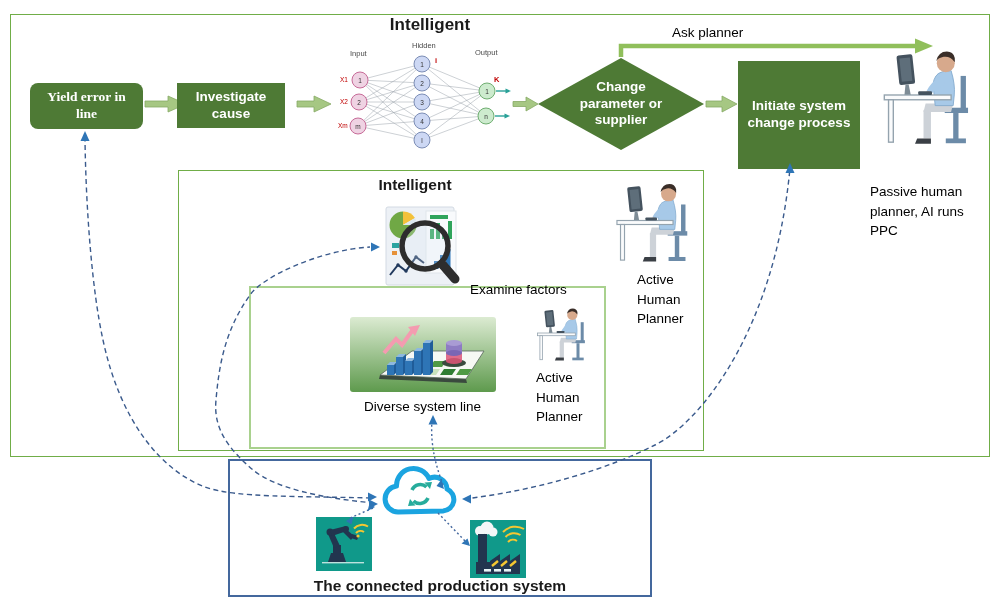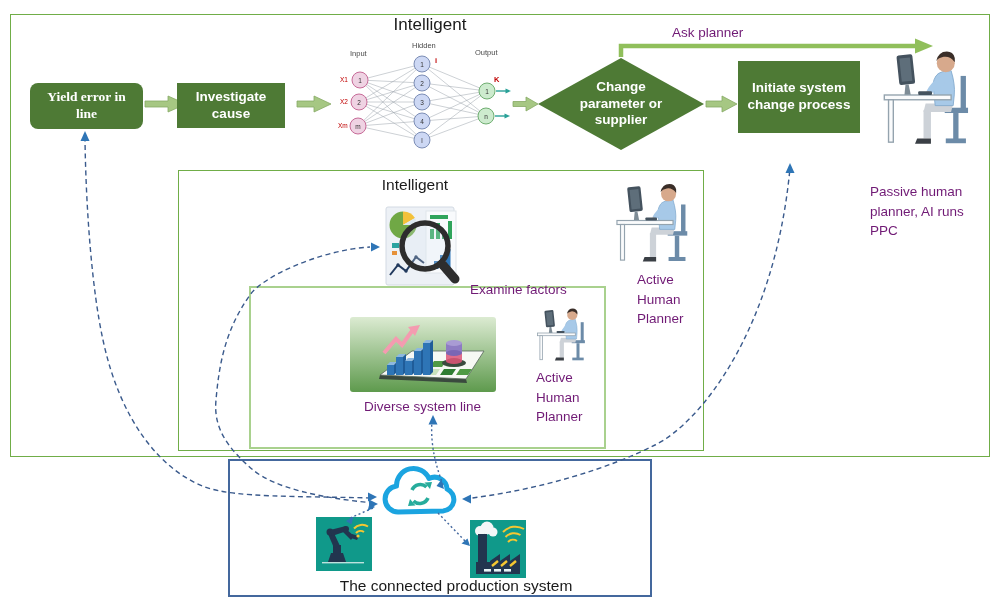--- a/index.html
+++ b/index.html
@@ -4,25 +4,25 @@
 <style>
   html,body{margin:0;padding:0;background:#fff;}
   .canvas{position:relative;width:1000px;height:609px;background:#fff;
           font-family:"Liberation Sans",sans-serif;overflow:hidden;}
   .abs{position:absolute;}
   svg{display:block;}
   .frame{position:absolute;background:transparent;box-sizing:border-box;}
   .frame.green{border:1.5px solid #70AD47;}
   .frame.lightgreen{border:2px solid #A9D18E;}
   .frame.blue{border:2px solid #44689D;}
-  .sec-title{position:absolute;font-weight:normal;color:#1a1a1a;text-align:center;}
+  .sec-title{position:absolute;font-weight:bold;color:#1a1a1a;text-align:center;}
   .greenbox{position:absolute;background:#4E7A35;color:#fff;display:flex;
             align-items:center;justify-content:center;text-align:center;
             font-size:13.5px;font-weight:600;line-height:1.25;box-sizing:border-box;}
-  .caption{position:absolute;color:#701a75;font-size:13.5px;line-height:1.45;}
+  .caption{position:absolute;color:#000000;font-size:13.5px;line-height:1.45;}
   .layer-base{position:absolute;left:0;top:0;z-index:1;}
   .layer-mid{z-index:2;}
   .layer-icons{z-index:3;}
   .layer-top{position:absolute;left:0;top:0;z-index:5;pointer-events:none;}
 </style>
 </head>
 <body>
 
 <div class="canvas">
 
@@ -39,26 +39,26 @@
     <polygon points="915,38.5 933,46 915,53.5" fill="#90BF5B"></polygon>
   </svg>
 
   <div class="frame green layer-mid" style="left:10px;top:14px;width:980px;height:443px;"></div>
   <div class="frame green layer-mid" style="left:178px;top:170px;width:526px;height:281px;"></div>
   <div class="frame lightgreen layer-mid" style="left:249px;top:286px;width:357px;height:163px;"></div>
   <div class="frame blue layer-mid" style="left:228px;top:459px;width:424px;height:138px;"></div>
 
   <div class="sec-title layer-mid" style="left:330px;top:15px;width:200px;font-size:17px;">Intelligent</div>
   <div class="sec-title layer-mid" style="left:315px;top:176px;width:200px;font-size:15.5px;">Intelligent</div>
-  <div class="sec-title layer-mid" style="left:306px;top:577px;width:300px;font-size:15.5px;">The connected production system</div>
+  <div class="sec-title layer-mid" style="left:290px;top:577px;width:300px;font-size:15.5px;">The connected production system</div>
 
   <div class="greenbox layer-mid" style="left:30px;top:83px;width:113px;height:46px;border-radius:8px;padding:10px 8px;font-family:Liberation Serif, serif;">Yield error in line</div>
   <div class="greenbox layer-mid" style="left:177px;top:83px;width:108px;height:45px;padding:2px 10px;">Investigate cause</div>
   <div class="greenbox layer-mid" style="left:578px;top:72px;width:86px;height:64px;background:transparent;padding:0;">Change parameter or supplier</div>
-  <div class="greenbox layer-mid" style="left:738px;top:61px;width:122px;height:72px;padding:2px 8px;">Initiate system change process</div>
+  <div class="greenbox layer-mid" style="left:738px;top:61px;width:122px;height:108px;padding:2px 8px;">Initiate system change process</div>
 
   <div class="caption layer-mid" style="left:672px;top:23px;">Ask planner</div>
   <div class="caption layer-mid" style="left:470px;top:244px;margin-top:36px;">Examine factors</div>
   <div class="caption layer-mid" style="left:637px;top:270px;width:70px;">Active Human Planner</div>
   <div class="caption layer-mid" style="left:536px;top:368px;width:70px;">Active Human Planner</div>
   <div class="caption layer-mid" style="left:350px;top:397px;width:145px;text-align:center;">Diverse system line</div>
   <div class="caption layer-mid" style="left:870px;top:150px;width:122px;margin-top:32px;">Passive human planner, AI runs PPC</div>
 
   <svg class="abs layer-mid" style="left:332px;top:38px;" width="185" height="132" viewBox="0 0 185 132">
     <g stroke="#9aa3ab" stroke-width="0.5">

